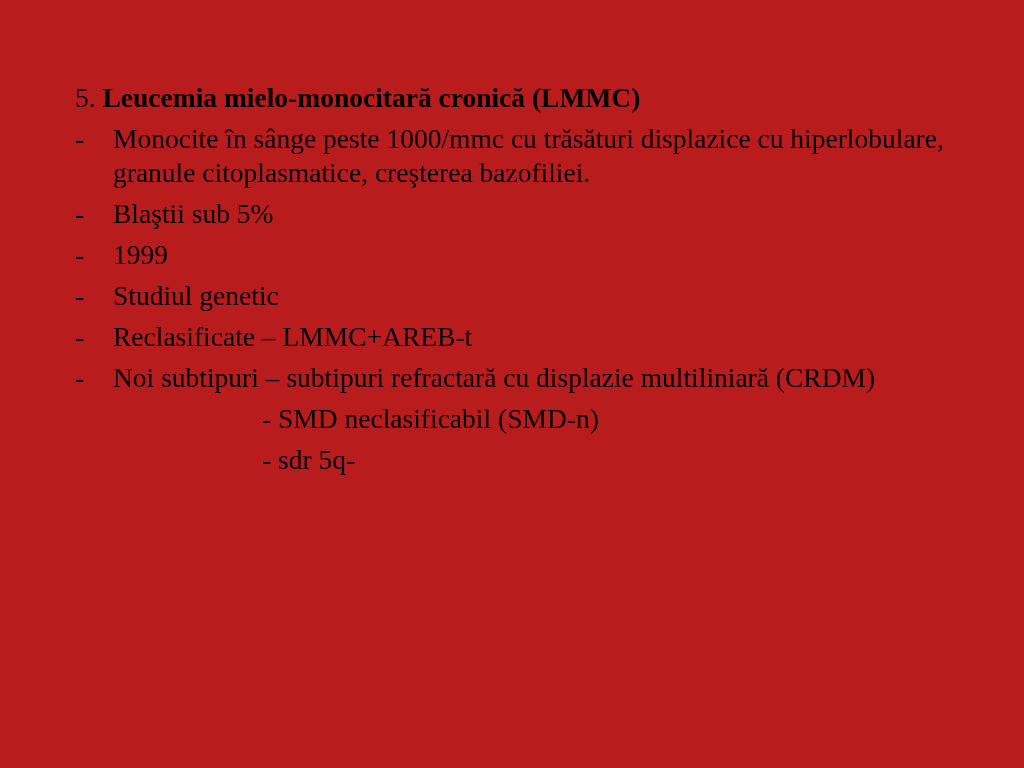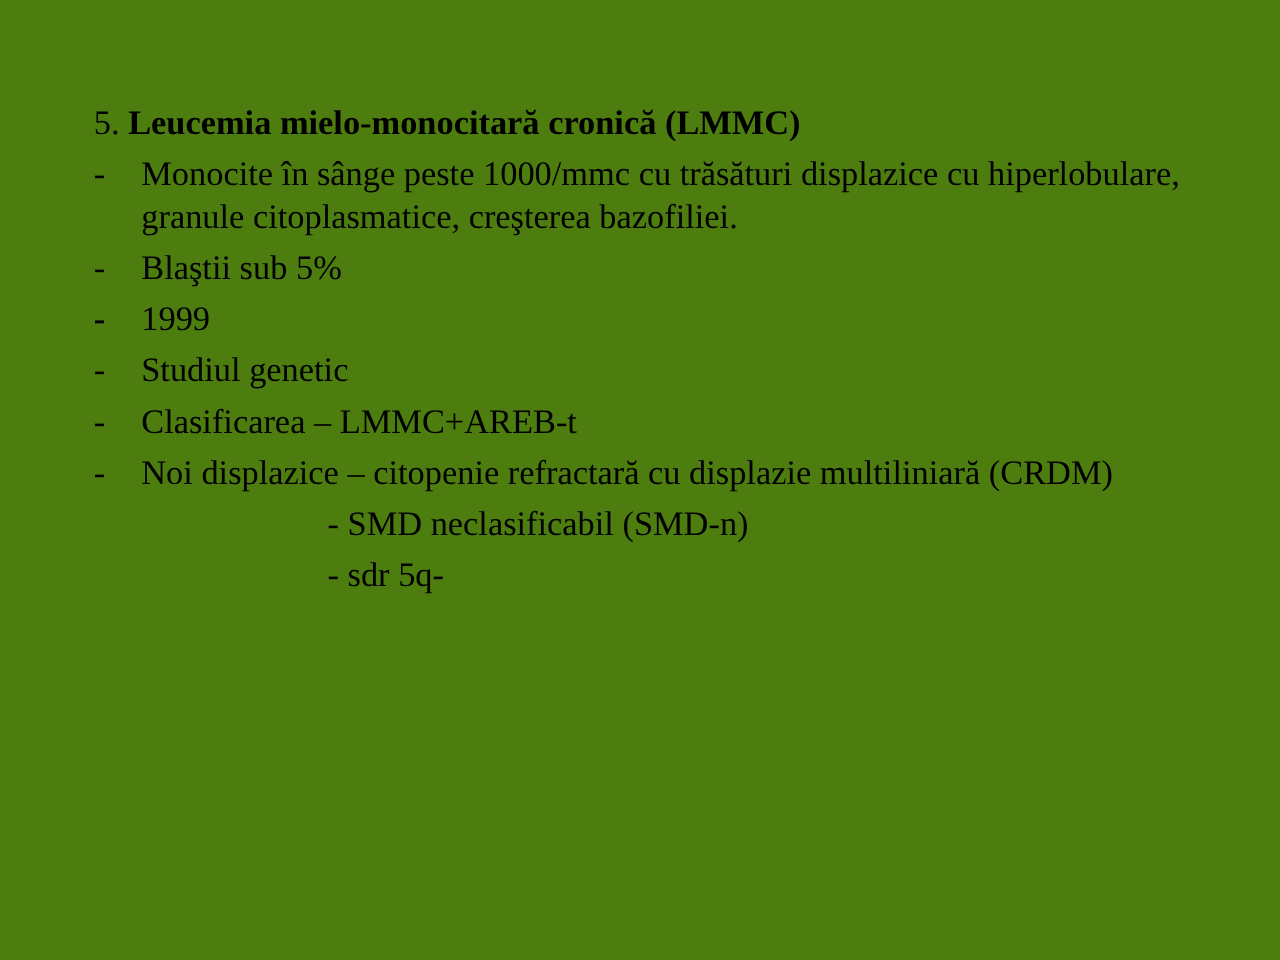--- a/index.html
+++ b/index.html
@@ -6,21 +6,21 @@
   body {
     width: 1024px; height: 768px;
     background: #ffffff;
     font-family: "Liberation Serif", "DejaVu Serif", serif;
     color: #000000;
     overflow: hidden;
   }
   .slide {
     position: relative;
     width: 1024px; height: 768px;
-    background: #4d7c0f;
+    background: #b91c1c;
     box-sizing: border-box;
   }
   .content {
     box-sizing: border-box;
     padding: 77px 30px 0 75px;
     font-size: 27.5px;
     line-height: 41px;
   }
   .line { margin: 0; }
   .bold { font-weight: bold; }
@@ -71,26 +71,26 @@
       <span>1999</span>
     </p>
 
     <p class="bullet">
       <span class="dash">-</span>
       <span>Studiul genetic</span>
     </p>
 
     <p class="bullet">
       <span class="dash">-</span>
-      <span>Clasificarea – LMMC+AREB-t</span>
+      <span>Reclasificate – LMMC+AREB-t</span>
     </p>
 
     <p class="bullet">
       <span class="dash">-</span>
-      <span>Noi displazice – citopenie refractară cu displazie multiliniară (CRDM)</span>
+      <span>Noi subtipuri – subtipuri refractară cu displazie multiliniară (CRDM)</span>
     </p>
 
     <p class="line sub-item">- SMD neclasificabil (SMD-n)</p>
 
     <p class="line sub-item">- sdr 5q-</p>
 
 
 
   </div>
 </div>

